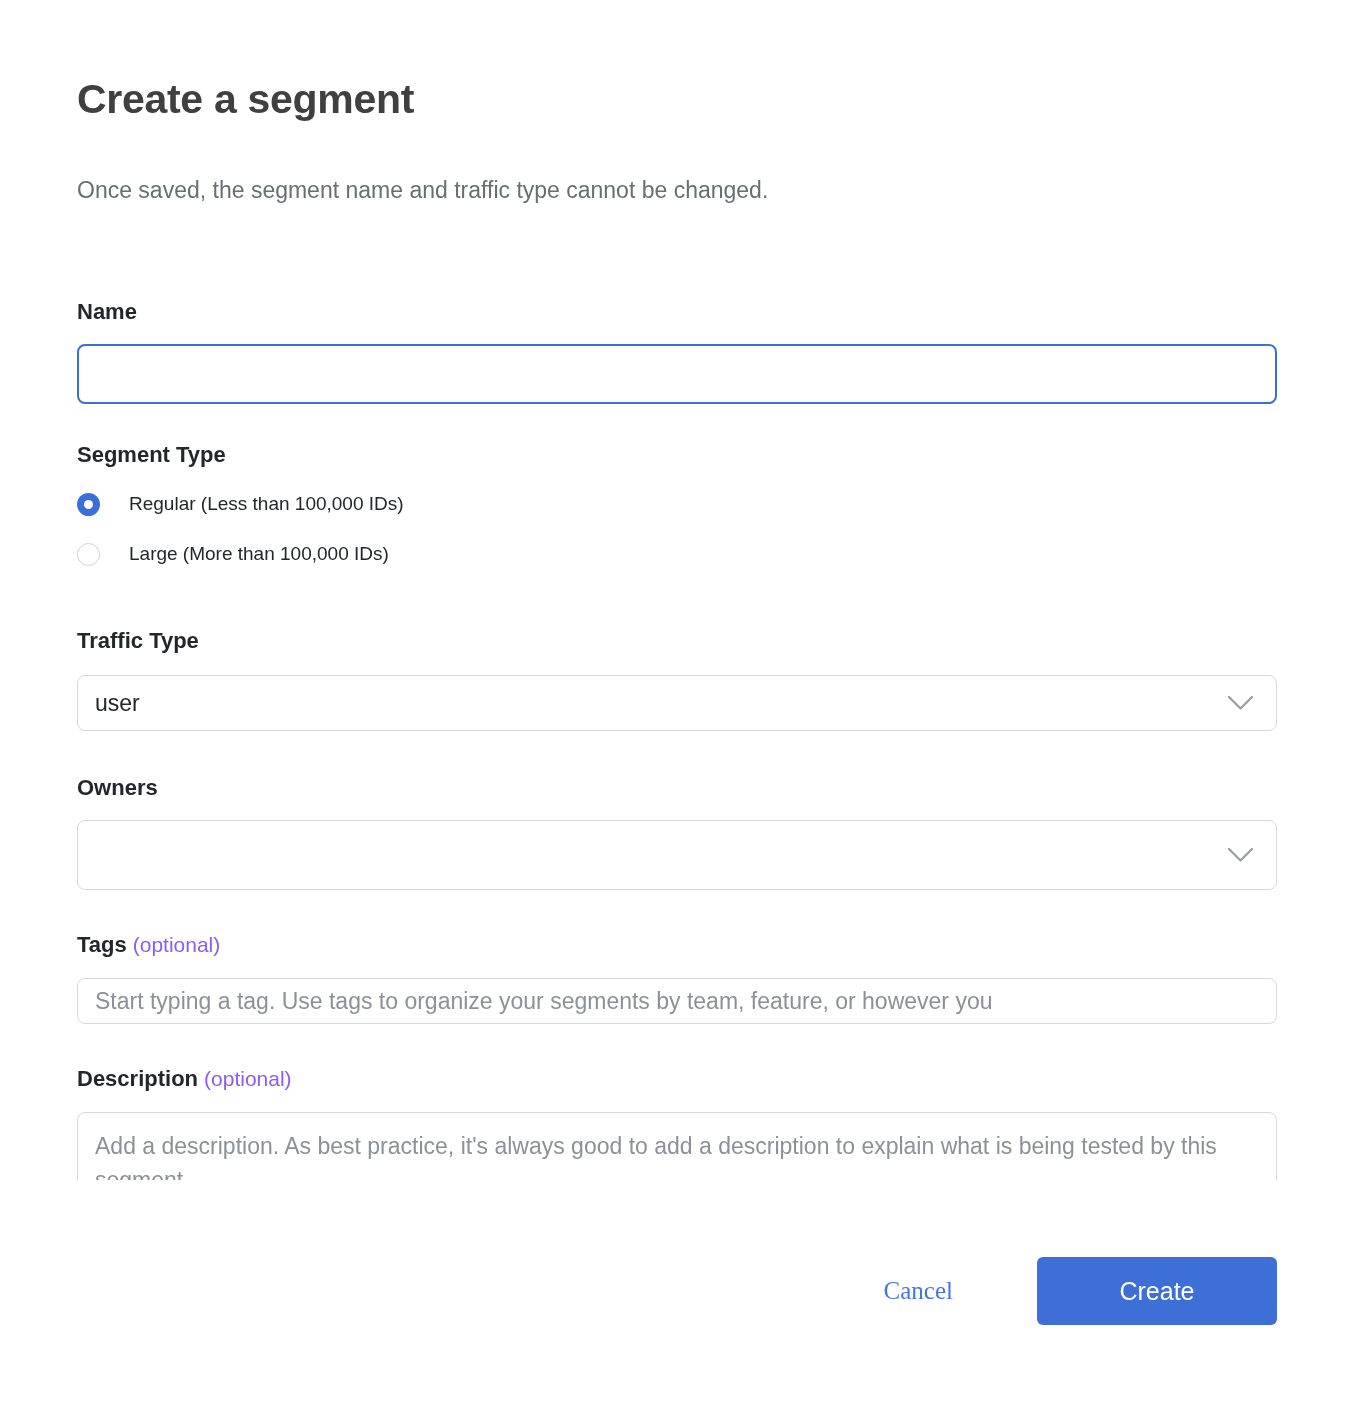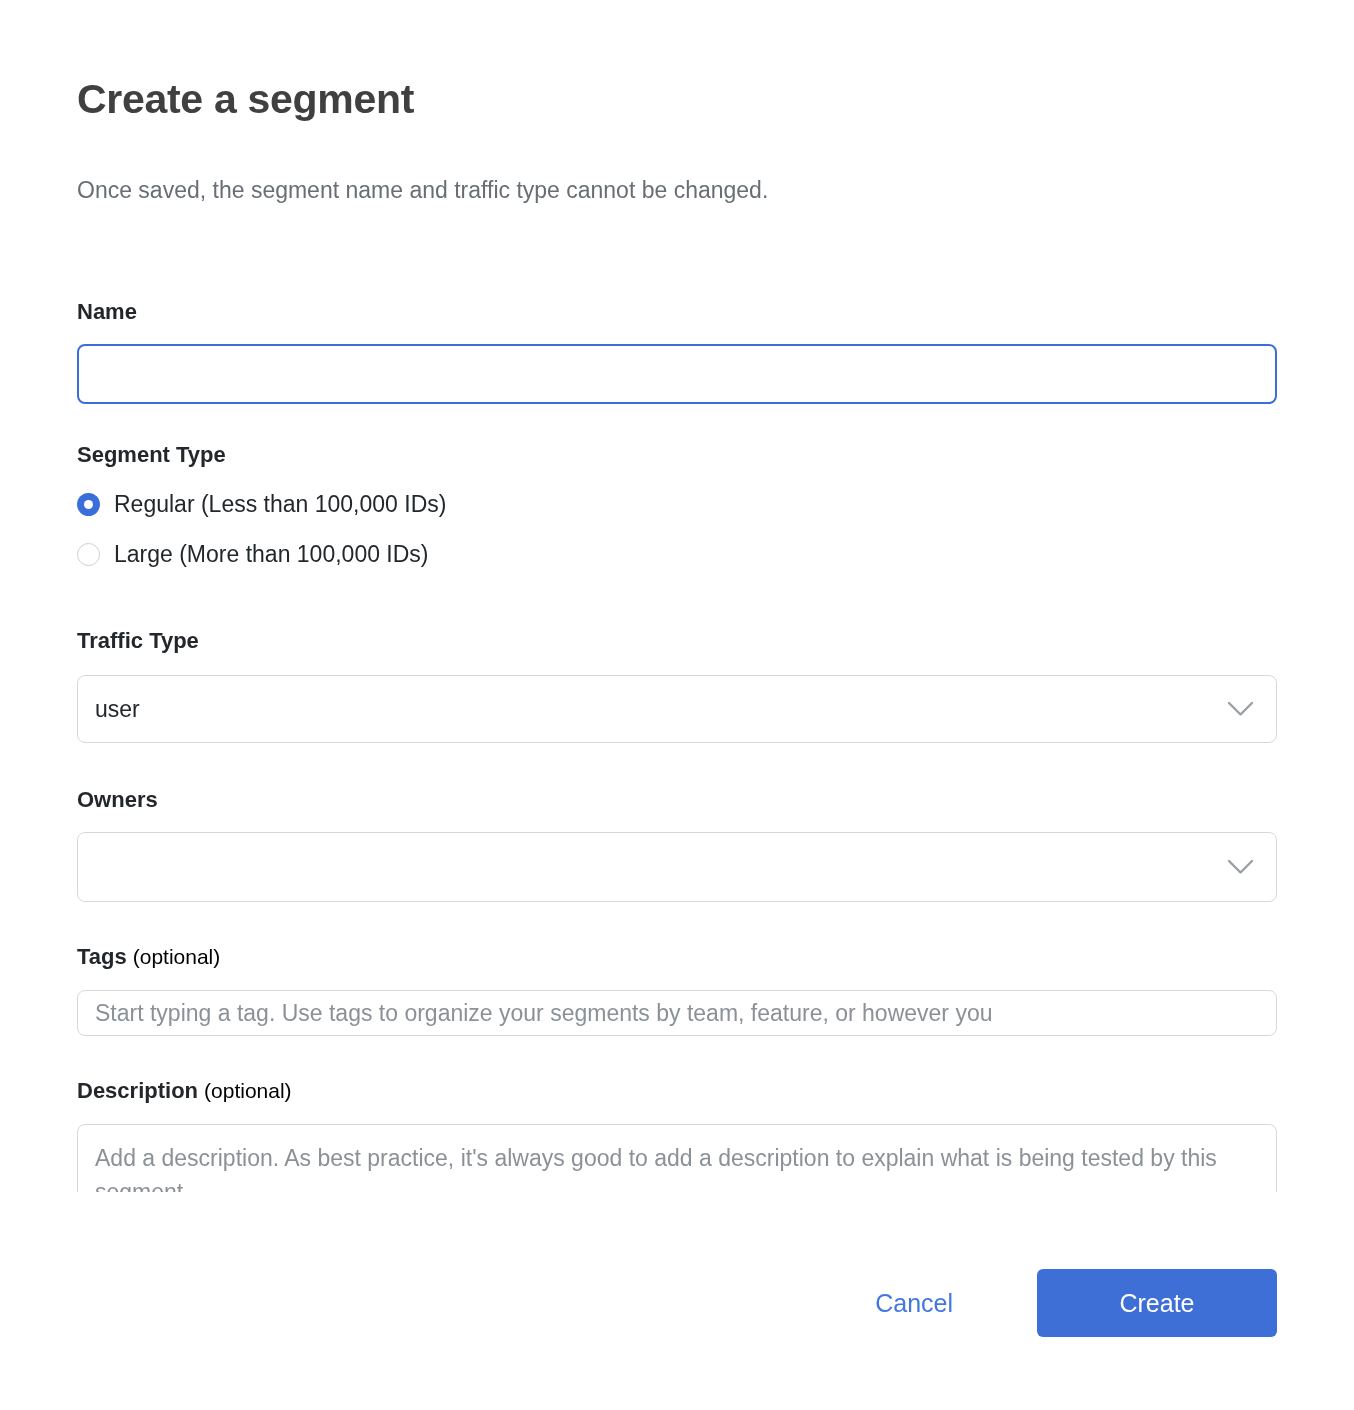--- a/index.html
+++ b/index.html
@@ -29,21 +29,21 @@
   }
 
   .field-label {
     font-size: 22px;
     line-height: 26px;
     font-weight: 700;
     color: #23272c;
   }
   .optional-note {
     font-weight: 400;
-    color: #000000;
+    color: #8b5cf6;
     font-size: 21px;
     margin-left: 6px;
   }
 
   .label-name       { margin-top: 96px; }
   .label-segment    { margin-top: 38px; }
   .label-traffic    { margin-top: 60px; }
   .label-owners     { margin-top: 44px; }
   .label-tags       { margin-top: 42px; }
   .label-desc       { margin-top: 42px; }
@@ -96,37 +96,37 @@
   .radio-circle.selected::after {
     content: "";
     position: absolute;
     left: 50%; top: 50%;
     width: 9px; height: 9px;
     margin: -4.5px 0 0 -4.5px;
     border-radius: 50%;
     background: #ffffff;
   }
   .radio-label {
-    margin-left: 14px;
-    font-size: 23px;
+    margin-left: 29px;
+    font-size: 19px;
     color: #23272c;
   }
 
   .select-box {
     position: relative;
     width: 100%;
     border: 1.5px solid #d6d9dc;
     border-radius: 8px;
     background: #fff;
     display: flex;
     align-items: center;
     padding: 0 17px;
     cursor: pointer;
   }
-  .select-traffic { margin-top: 21px; height: 68px; }
+  .select-traffic { margin-top: 21px; height: 56px; }
   .select-owners  { margin-top: 19px; height: 70px; }
   .select-value { font-size: 23px; color: #23272c; }
   .chevron {
     position: absolute;
     right: 22px;
     top: 50%;
     transform: translateY(-50%);
     width: 27px; height: 16px;
   }
 
@@ -167,21 +167,21 @@
   .footer {
     margin-top: 77px;
     display: flex;
     justify-content: flex-end;
     align-items: center;
     padding-bottom: 76px;
   }
   .cancel-button {
     background: none;
     border: none;
-    font-family: Liberation Sans, sans-serif;
+    font-family: Liberation Serif, serif;
     font-size: 25px;
     color: #4377e0;
     cursor: pointer;
     padding: 0;
     margin-right: 84px;
   }
   .create-button {
     width: 240px;
     height: 68px;
     border: none;

